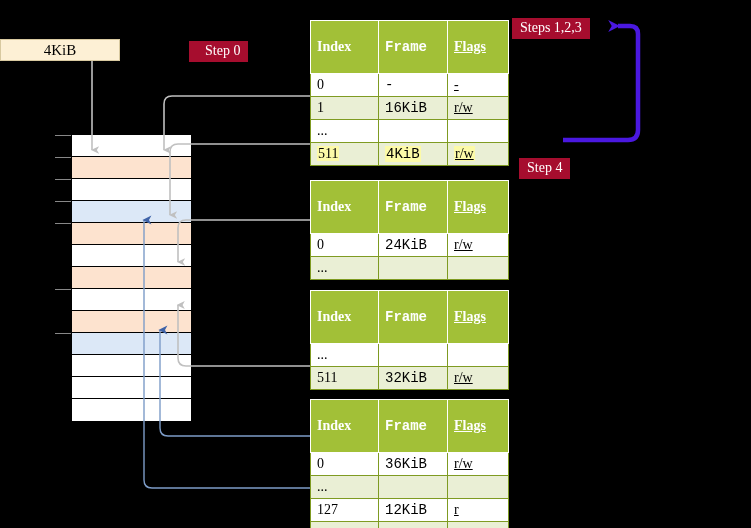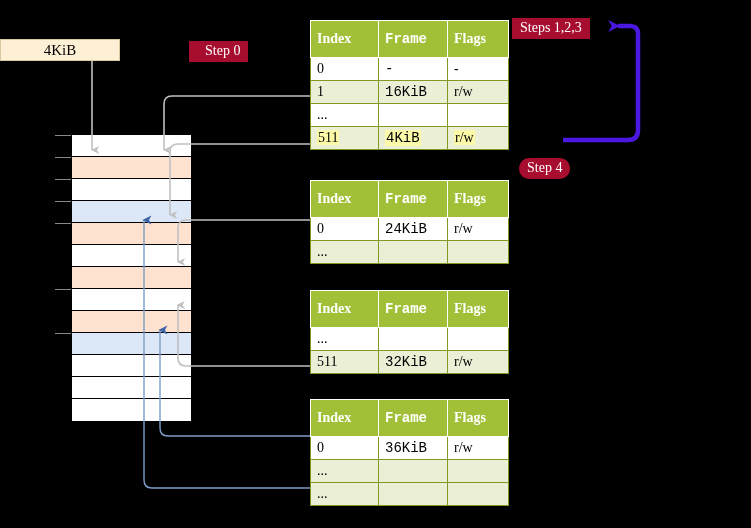--- a/index.html
+++ b/index.html
@@ -20,21 +20,21 @@
   
   .badge{
     position:absolute;color:#fff;font-size:14px;
     padding:2px 8px 3px 8px;white-space:nowrap;line-height:1.15;
   }
   .badge-crimson{background:#a60d2e;}
   .badge-violet{background:#5522ee;}
   #badge-step0{left:189px;top:41px;padding-left:16px;}
   #badge-steps123{left:512px;top:18px;}
   #badge-steps1234{left:652px;top:19px;}
-  #badge-step4{left:519px;top:158px;border-radius:10px;}
+  #badge-step4{left:519px;top:158px;}
 
   
   .memcol{
     position:absolute;left:71px;top:135px;width:119px;height:280px;
     box-sizing:border-box;border:1px solid #000;
   }
   .memrow{
     position:absolute;left:0;width:119px;height:22px;
     box-sizing:border-box;border-bottom:1px solid #000;background:#fff;
   }
@@ -46,33 +46,33 @@
   }
 
   
   .ptable{
     position:absolute;border-collapse:collapse;
     border:1px solid #7f9b22;background:#fff;
     font-size:14px;color:#000;
   }
   .ptable th{
     background:#a2c037;color:#fff;font-weight:bold;
-    text-align:left;padding:10px 6px;border:1px solid #ffffff;
+    text-align:left;padding:18px 6px;border:1px solid #ffffff;
     font-size:14px;
   }
   .ptable td{
     border:1px solid #7f9b22;padding:2px 6px;height:18px;
     vertical-align:middle;
   }
   .ptable tr.odd td{background:#ffffff;}
   .ptable tr.even td{background:#eaefd5;}
   .ptable td .hl{background:#fcfaa8;padding:0 1px;}
   .col-i{width:55px;}
   .col-f{width:56px;font-family:Liberation Mono, monospace;}
-  .col-g{width:48px;}
+  .col-g{width:48px;text-decoration:underline;}
 
   #table0{left:310px;top:20px;}
   #table1{left:310px;top:180px;}
   #table2{left:310px;top:290px;}
   #table3{left:310px;top:399px;}
 
   
   svg.lines{position:absolute;left:0;top:0;width:751px;height:528px;
             overflow:visible;pointer-events:none;}
 </style>
@@ -235,20 +235,25 @@
         <tr class="odd">
           <td class="col-i">0</td>
           <td class="col-f">36KiB</td>
           <td class="col-g">r/w</td>
         </tr>
         <tr class="even">
           <td class="col-i">...</td>
           <td class="col-f"></td>
           <td class="col-g"></td>
         </tr>
+        <tr class="odd">
+          <td class="col-i">127</td>
+          <td class="col-f">12KiB</td>
+          <td class="col-g">r</td>
+        </tr>
         <tr class="even">
           <td class="col-i">...</td>
           <td class="col-f"></td>
           <td class="col-g"></td>
         </tr>
       </tbody>
   </table>
 
 </div>
 

